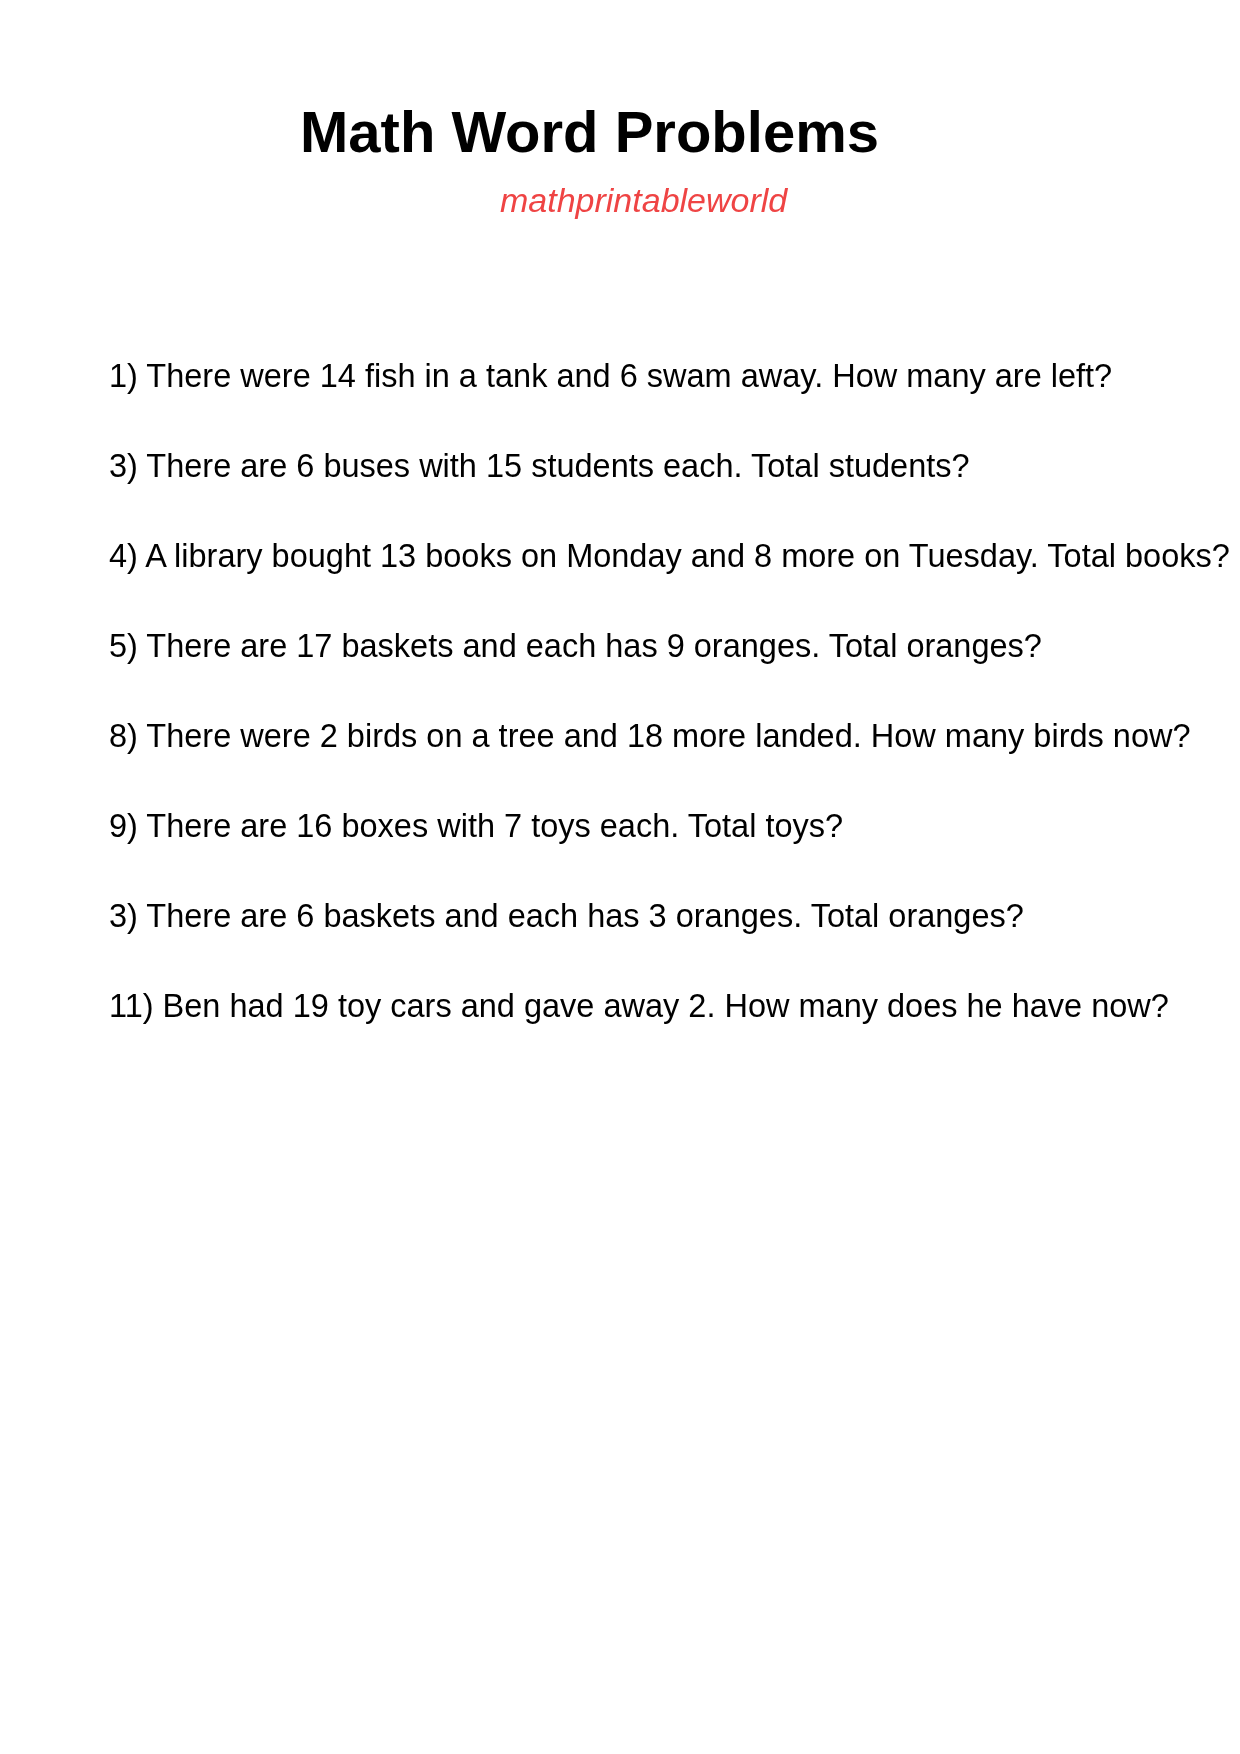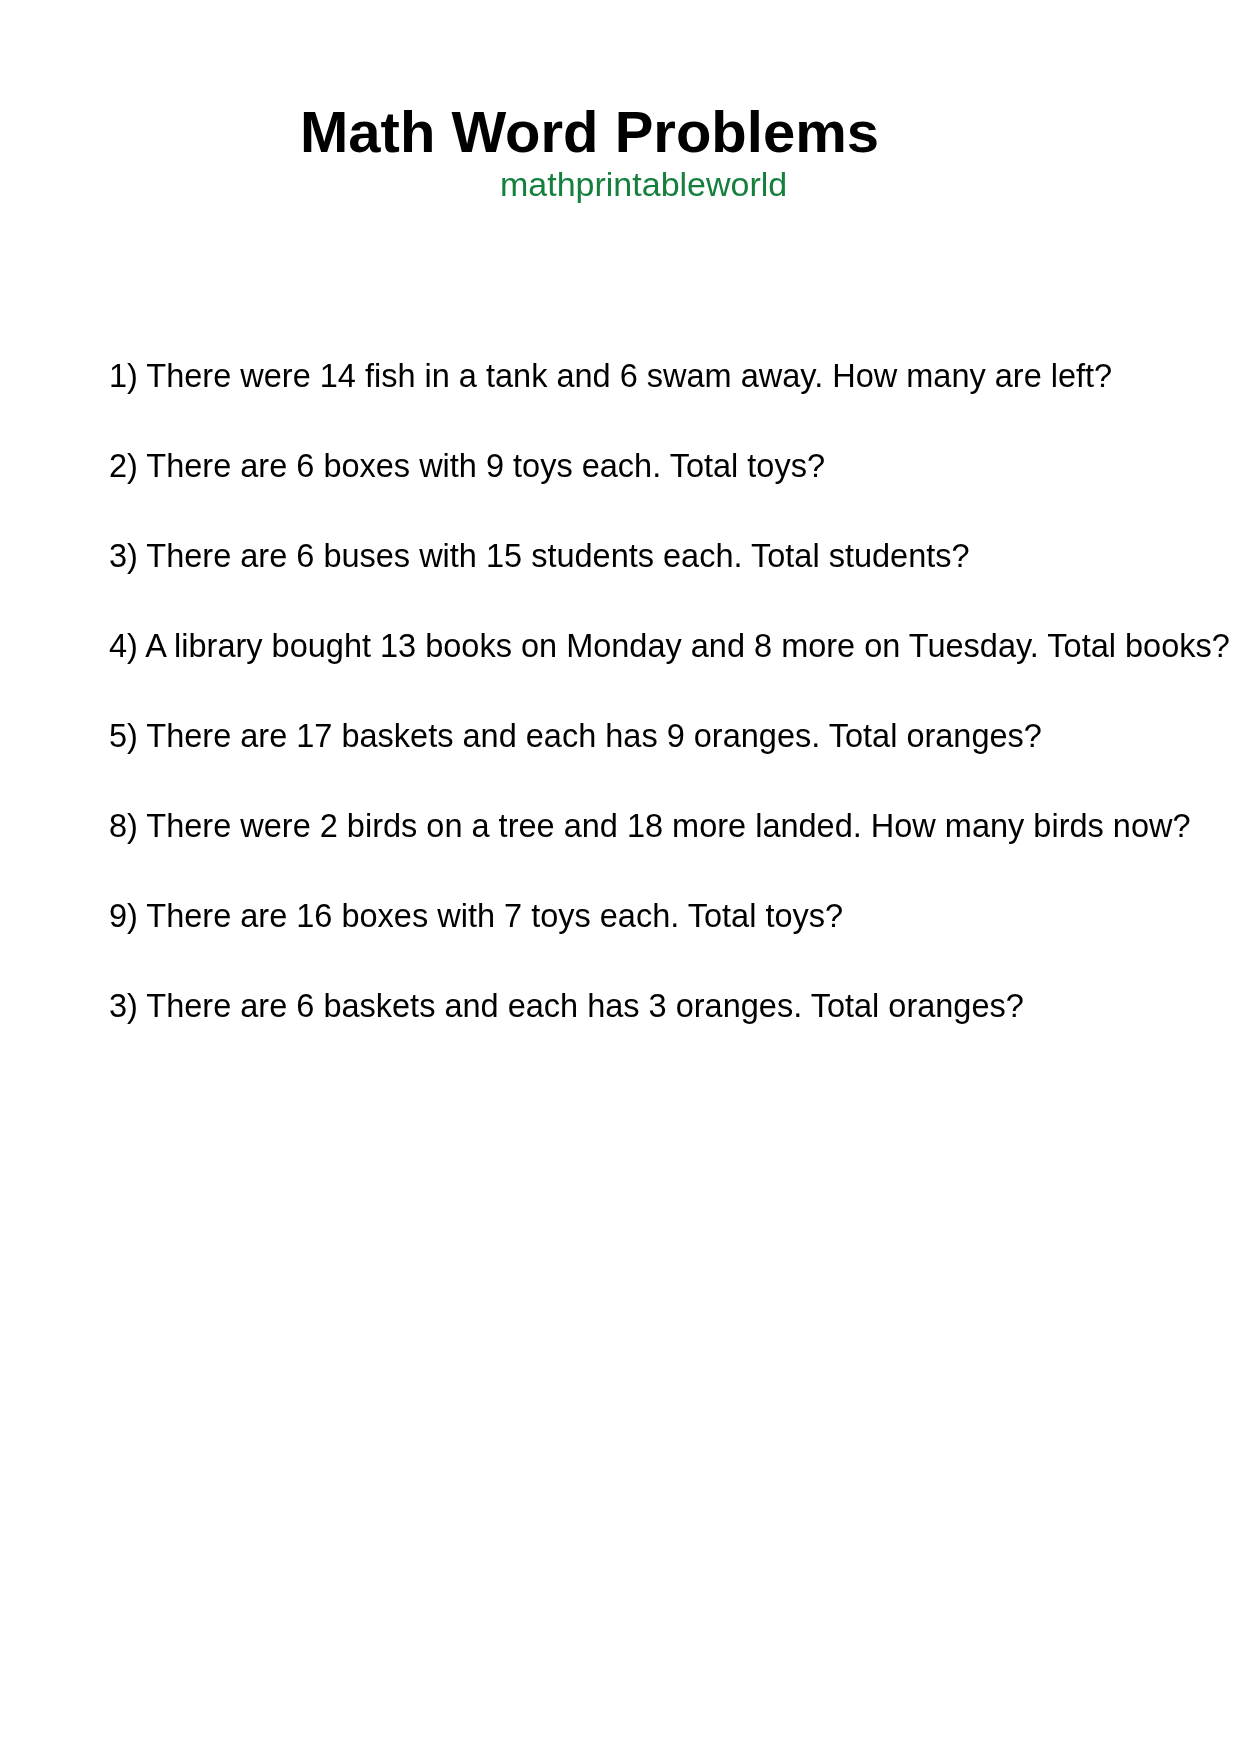--- a/index.html
+++ b/index.html
@@ -1,32 +1,32 @@
 <!DOCTYPE html>
 <html><head>
 <meta charset="utf-8">
 <style>
   html, body { margin:0; padding:0; background:#ffffff; }
   body { width:1240px; height:1754px; overflow:hidden; position:relative;
          font-family:"Liberation Sans", sans-serif; color:#000; }
   .title { position:absolute; left:300px; top:97px; font-size:58px; line-height:70px;
            white-space:nowrap; margin:0; font-weight:bold; }
-  .subtitle { position:absolute; left:500px; top:164px; font-size:34px; line-height:40px;
-              color:#15803d; white-space:nowrap; }
+  .subtitle { position:absolute; left:500px; top:180px; font-size:34px; line-height:40px;
+              color:#ef4444; white-space:nowrap;font-style:italic; }
   .problems { position:absolute; left:100px; top:347px; margin:9px; padding:0; list-style:none; }
   .problem { height:90px; font-size:32.5px; line-height:40px; white-space:nowrap; }
 </style>
 </head>
 <body>
 
 <h1 class="title">Math Word Problems</h1>
 <div class="subtitle">mathprintableworld</div>
 
 <ol class="problems">
   <li class="problem"><span>1)</span> <span>There were 14 fish in a tank and 6 swam away. How many are left?</span></li>
-  <li class="problem"><span>2)</span> <span>There are 6 boxes with 9 toys each. Total toys?</span></li>
   <li class="problem"><span>3)</span> <span>There are 6 buses with 15 students each. Total students?</span></li>
   <li class="problem"><span>4)</span> <span>A library bought 13 books on Monday and 8 more on Tuesday. Total books?</span></li>
   <li class="problem"><span>5)</span> <span>There are 17 baskets and each has 9 oranges. Total oranges?</span></li>
   <li class="problem"><span>8)</span> <span>There were 2 birds on a tree and 18 more landed. How many birds now?</span></li>
   <li class="problem"><span>9)</span> <span>There are 16 boxes with 7 toys each. Total toys?</span></li>
   <li class="problem"><span>3)</span> <span>There are 6 baskets and each has 3 oranges. Total oranges?</span></li>
+  <li class="problem"><span>11)</span> <span>Ben had 19 toy cars and gave away 2. How many does he have now?</span></li>
 </ol>
 
 </body></html>

